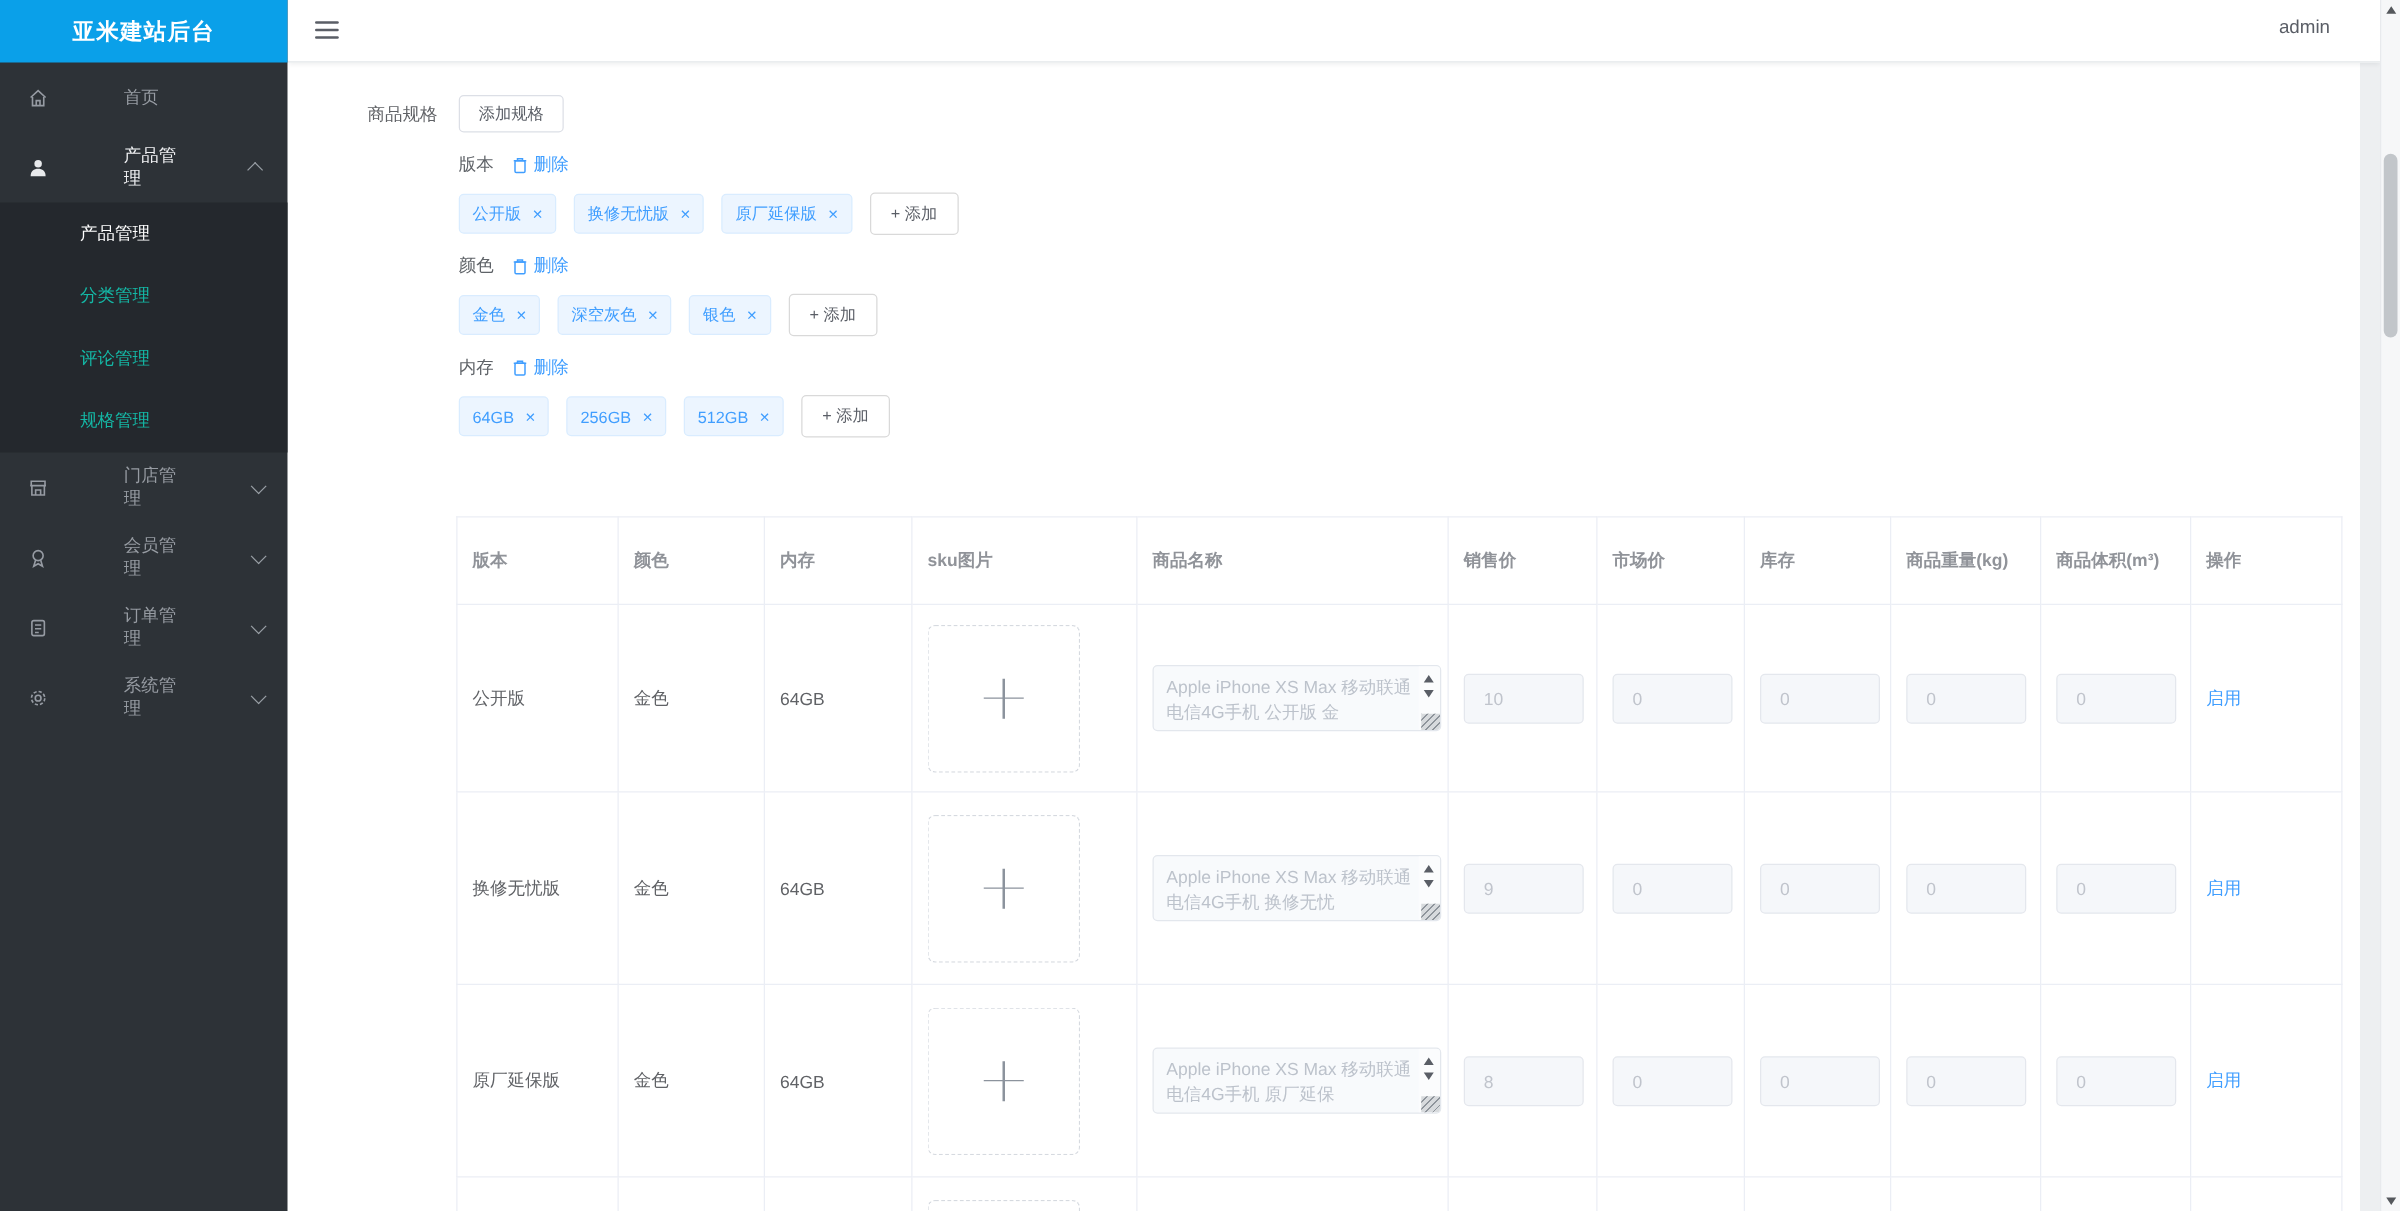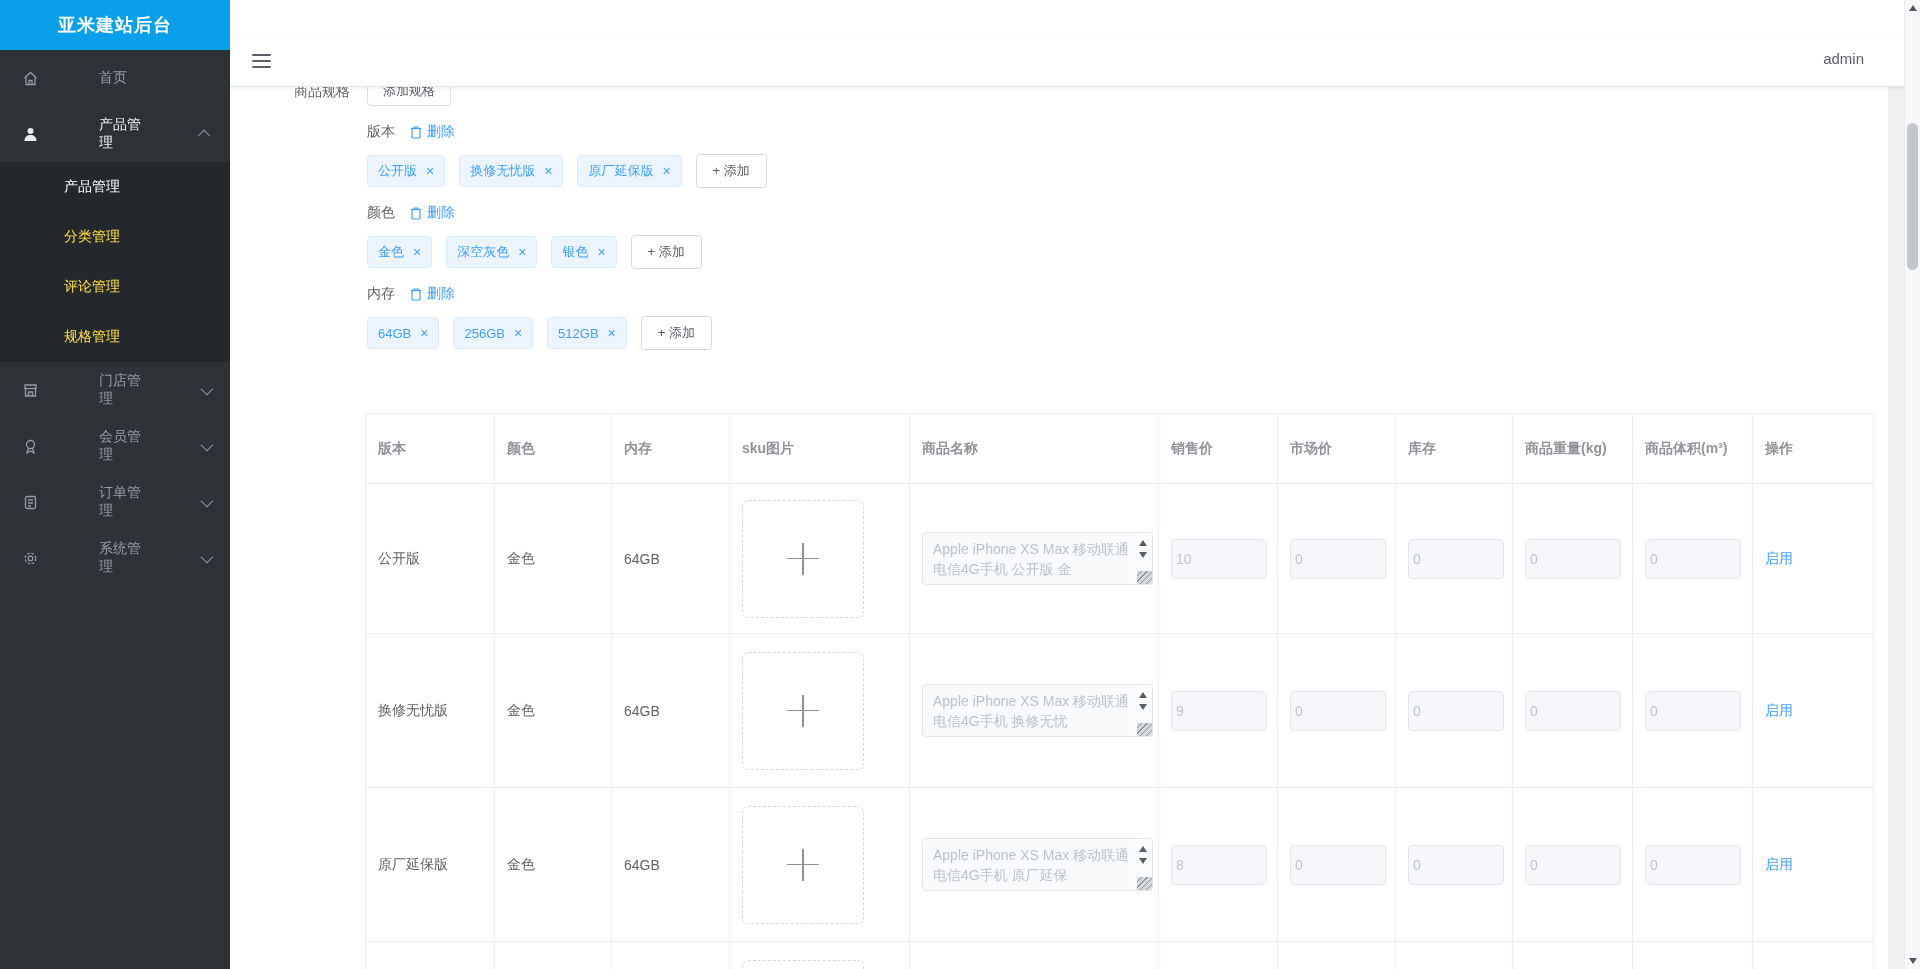--- a/index.html
+++ b/index.html
@@ -10,30 +10,30 @@
   .sidebar { position:absolute; left:0; top:0; width:230px; height:969px;
              background:#2d3237; z-index:30; }
   .logo { height:50px; background:#0aa0e9; color:#fff; font-size:18px; font-weight:bold;
           display:flex; align-items:center; justify-content:center; letter-spacing:1px; }
   .menu-item { height:56px; display:flex; align-items:center; padding:0 20px 0 22px;
                color:#979ca3; font-size:14px; cursor:pointer;gap:48px; }
   .menu-item .mi-label { margin-left:12px; flex:1; }
   .menu-item.active-parent { color:#f1f2f4; }
   .submenu { background:#24282d; }
   .submenu-item { height:50px; display:flex; align-items:center; padding-left:64px;
-                  color:#fde047; font-size:14px; cursor:pointer; }
+                  color:#14b8a6; font-size:14px; cursor:pointer; }
   .submenu-item.active { color:#ffffff; }
   .chev { width:9px; height:9px; border-right:1.5px solid #9aa0a6; border-bottom:1.5px solid #9aa0a6; }
   .chev.down { transform:rotate(45deg) translateY(-2px); }
   .chev.up   { transform:rotate(-135deg) translateY(-2px); }
   .mi-icon svg { display:block; }
 
   
   .topbar { position:absolute; left:230px; top:0; width:1674px; height:50px; background:#fff;
-            border-bottom:1px solid #e4e7ea; box-shadow:0 1px 4px rgba(0,21,41,.08); z-index:20;margin-top:37px; }
+            border-bottom:1px solid #e4e7ea; box-shadow:0 1px 4px rgba(0,21,41,.08); z-index:20; }
   .hamburger { position:absolute; left:22px; top:17px; width:19px; height:15px; cursor:pointer; }
   .hamburger span { display:block; height:2px; background:#5a5e66; margin-bottom:4px; border-radius:1px; }
   .admin-label { position:absolute; right:40px; top:13px; font-size:15px; color:#5a5e66; cursor:pointer; }
 
   
   .main { position:absolute; left:230px; top:50px; width:1658px; height:919px;
           background:#fff; overflow:hidden; }
   .gutter { position:absolute; left:1888px; top:50px; width:16px; height:919px; background:#edeff1; }
 
   .content { padding:26px 0 0 64px; }
@@ -77,21 +77,21 @@
              color:#bcc2cb; overflow:hidden; }
   .ta-scroll { position:absolute; right:0; top:0; bottom:0; width:17px; background:#fbfcfd; }
   .arr { position:absolute; left:4px; width:0; height:0; border-left:4.5px solid transparent;
          border-right:4.5px solid transparent; }
   .arr-up { top:7px; border-bottom:6px solid #5a5e66; }
   .arr-dn { top:19px; border-top:6px solid #5a5e66; }
   .grip { position:absolute; right:0; bottom:0; width:15px; height:13px; background:#d7dadd;
           background-image:repeating-linear-gradient(135deg, transparent 0 3px, #8e949b 3px 4px); }
 
   .num-input { width:96px; height:40px; background:#f5f7fa; border:1px solid #e4e7ed; border-radius:4px;
-               color:#c0c4cc; font-size:14px; padding-left:4px; outline:none;
+               color:#c0c4cc; font-size:14px; padding-left:15px; outline:none;
                font-family:"Liberation Sans",sans-serif; }
   .enable-link { color:#409eff; font-size:14px; cursor:pointer; }
 
   
   .pg-scrollbar { position:absolute; right:0; top:0; width:16px; height:969px; background:#f6f7f8;
                   border-left:1px solid #e8eaed; z-index:40; }
   .sb-btn { position:absolute; left:0; width:16px; height:16px; }
   .sb-arrow { position:absolute; left:4px; width:0; height:0; border-left:4px solid transparent;
               border-right:4px solid transparent; }
   .sb-up { top:0; } .sb-up .sb-arrow { top:5px; border-bottom:6px solid #55585c; }

